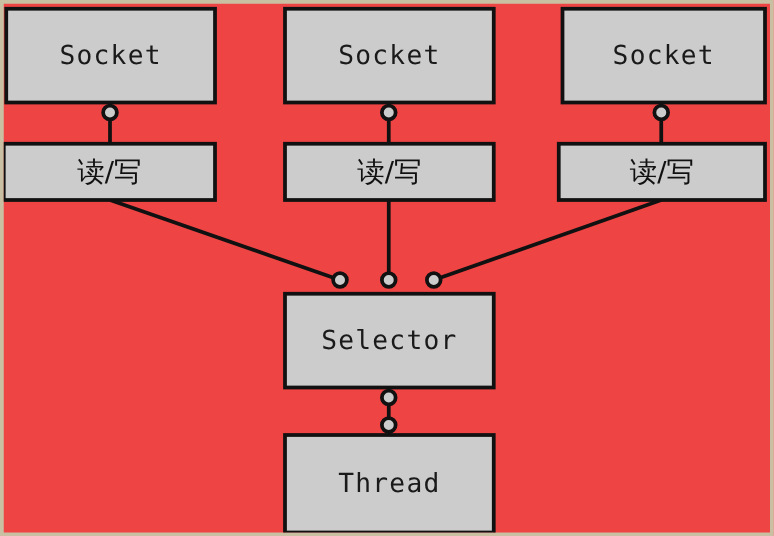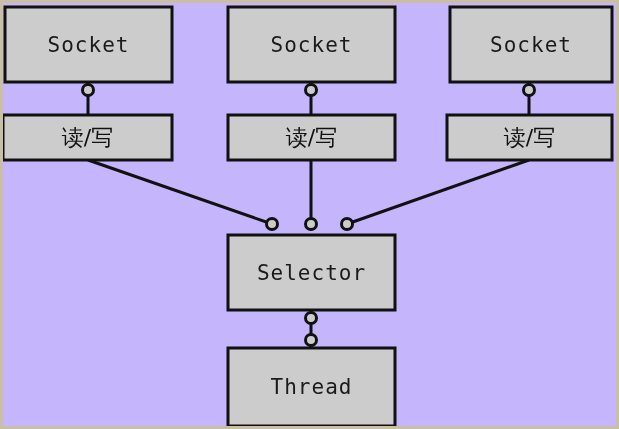--- a/index.html
+++ b/index.html
@@ -6,21 +6,21 @@
   html, body {
     margin: 0;
     padding: 0;
     background: #ffffff;
   }
   #canvas {
     position: relative;
     width: 619px;
     height: 429px;
     overflow: hidden;
-    background: #c4b5fd;
+    background: #ef4444;
     box-sizing: border-box;
     border-top: 3px solid #c9bfa2;
     border-left: 3px solid #c9bfa2;
     border-right: 3px solid #c9bfa2;
     border-bottom: 3px solid #c9bfa2;
     font-family: "DejaVu Sans Mono", "Liberation Mono", monospace;
   }
   #diagram-svg {
     position: absolute;
     top: -3px;

